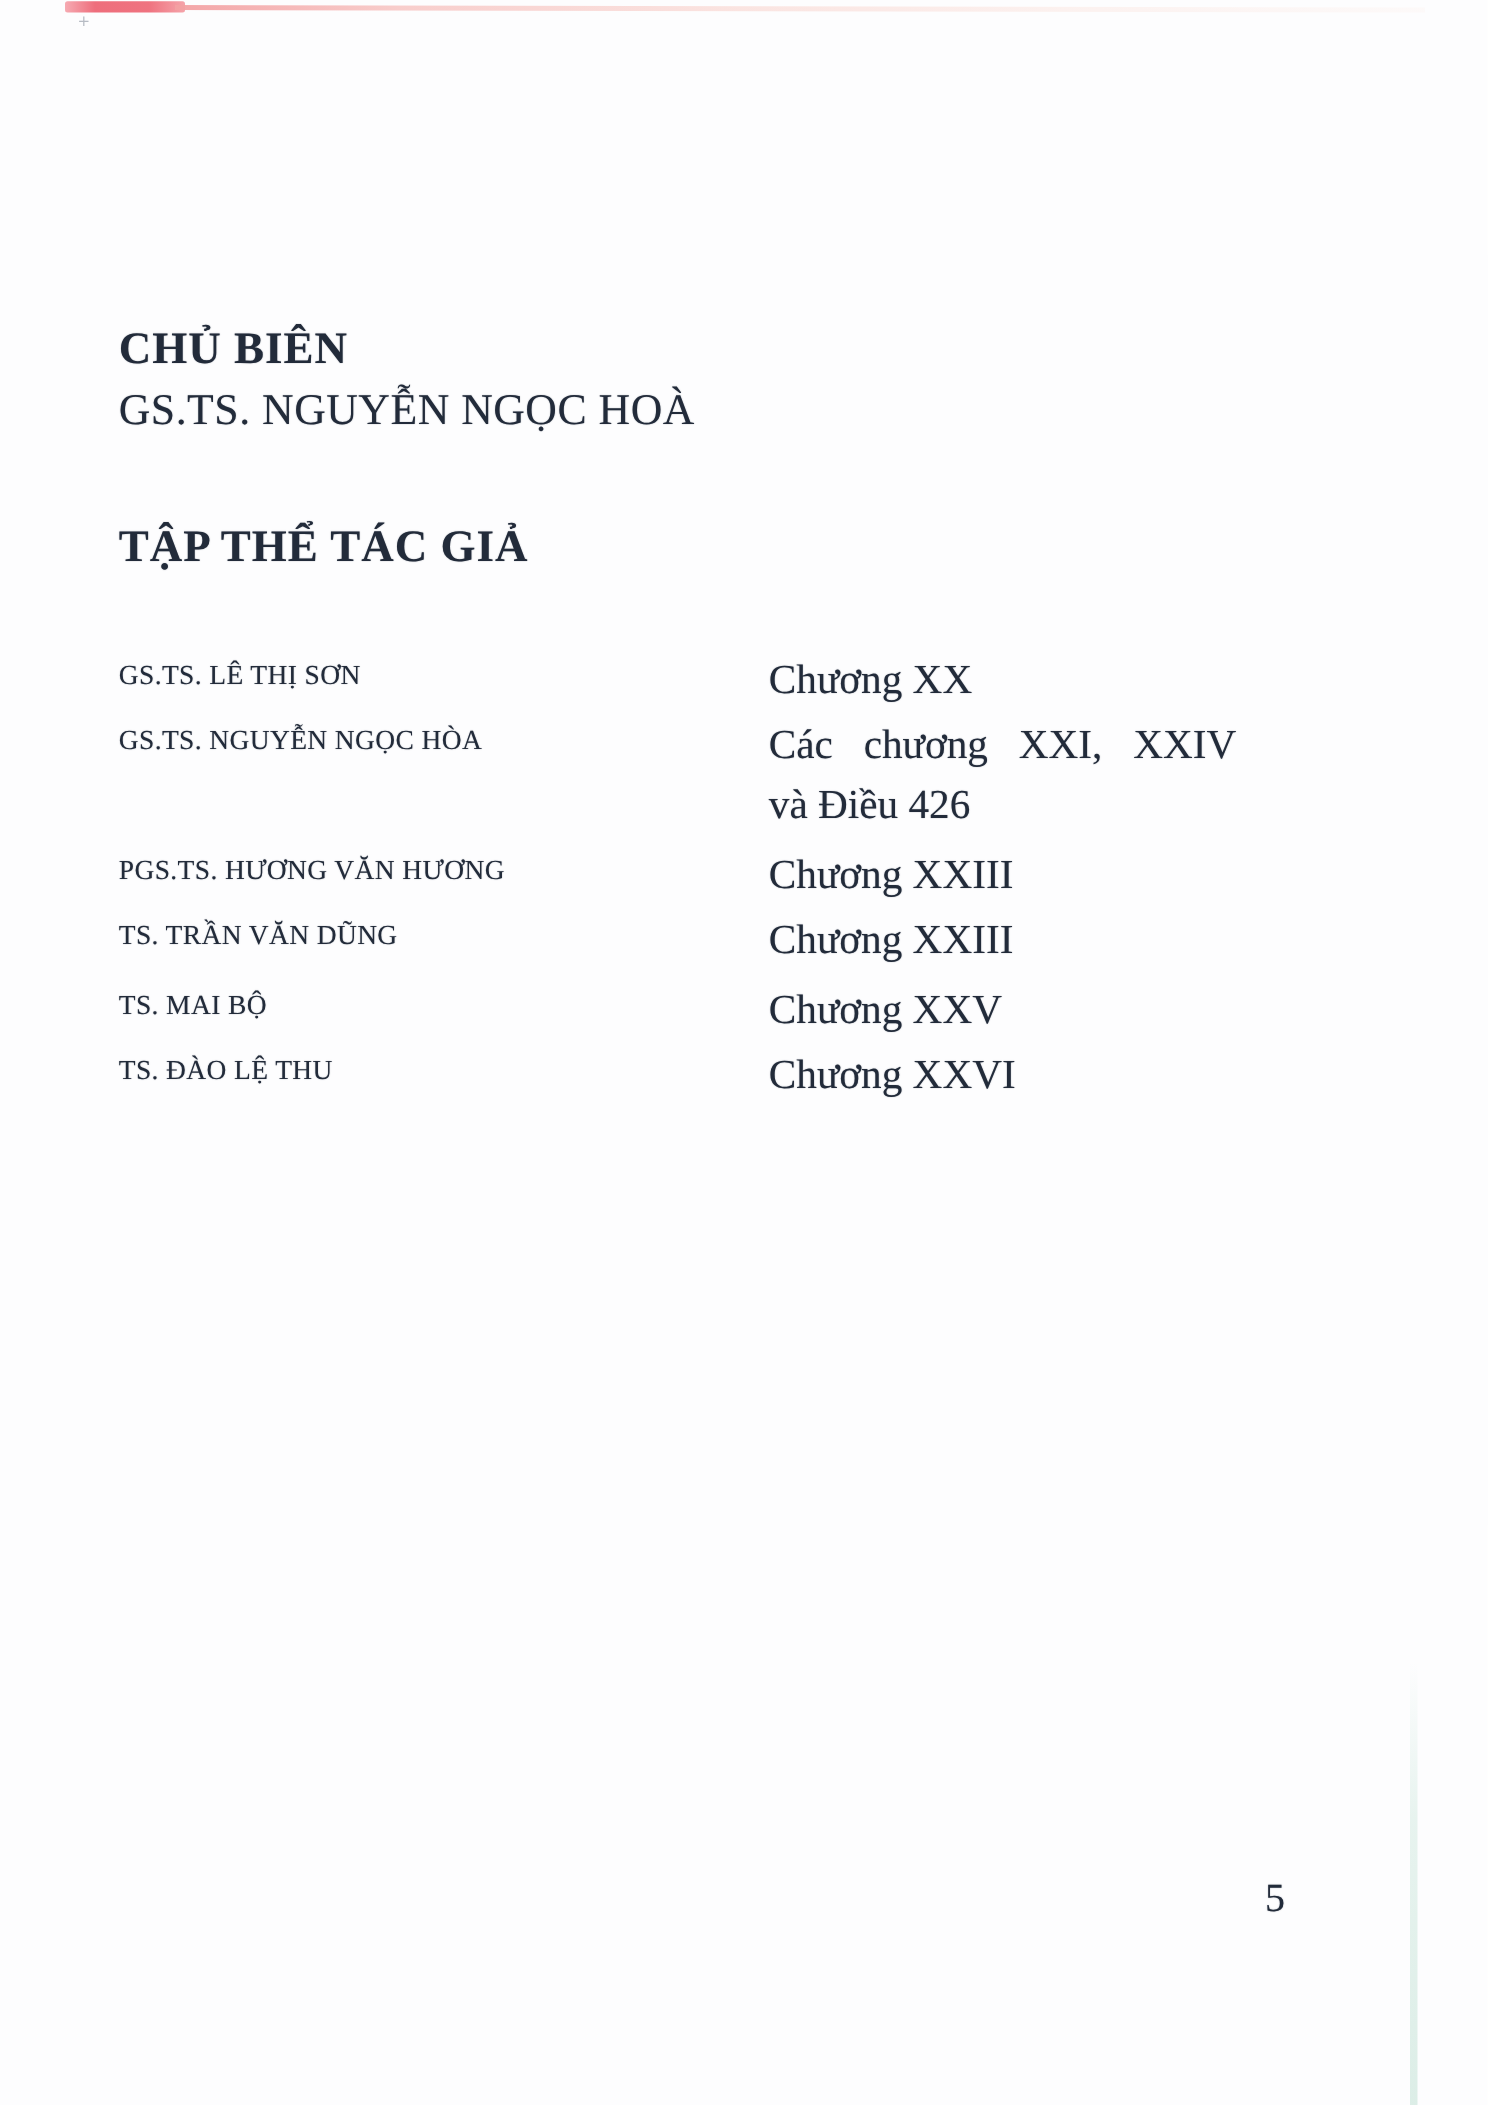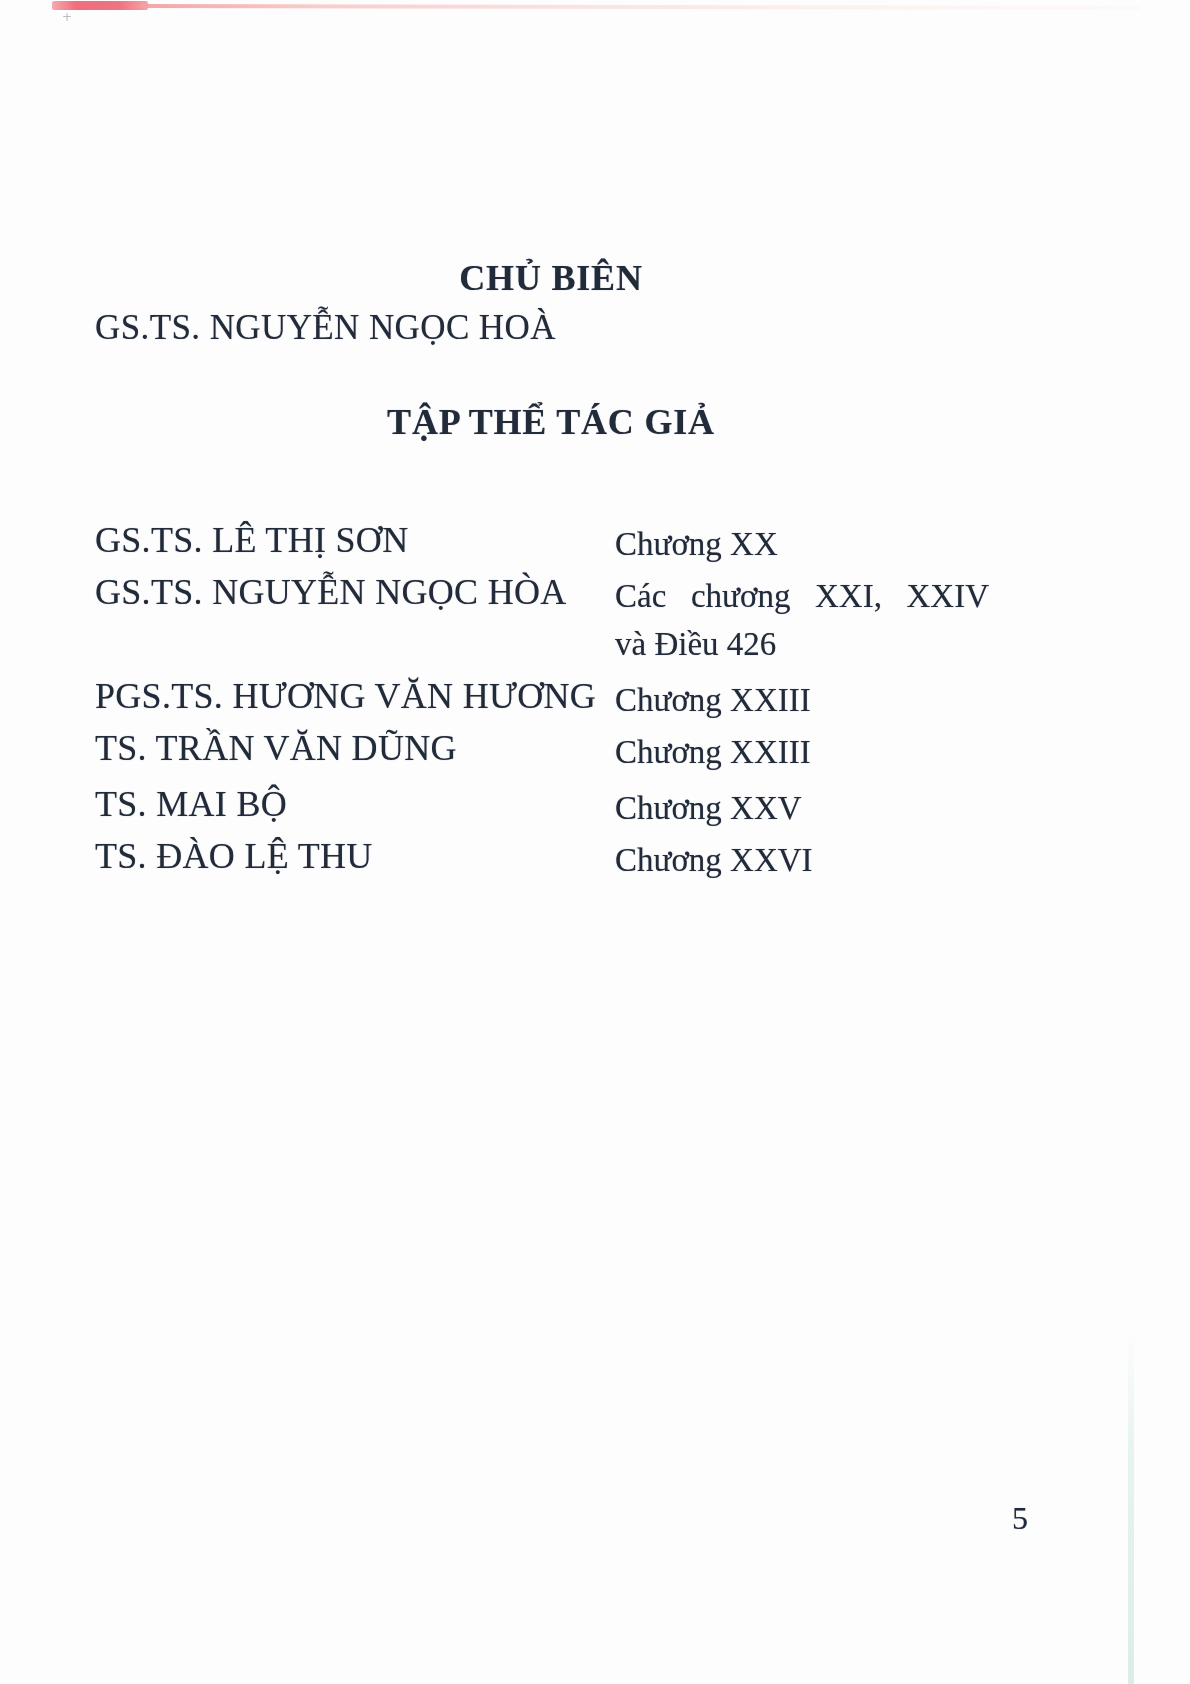--- a/index.html
+++ b/index.html
@@ -77,49 +77,49 @@
     position: absolute;
     left: 95px;
     top: 0;
     width: 912px;
     height: 100%;
   }
   .heading {
     position: absolute;
     left: 0;
     width: 100%;
-    text-align: center;
+    text-align: left;
     font-weight: bold;
     font-size: 36px;
     line-height: 40px;
     letter-spacing: 0.8px;
   }
   .heading-editor { top: 258px; }
   .editor-name {
     position: absolute;
     left: 0;
     top: 308px;
     width: 100%;
     text-align: left;
     font-size: 35px;
     line-height: 40px;
     letter-spacing: 0.4px;
   }
-  .heading-authors { top: 402px; }
+  .heading-authors { top: 417px; }
 
   .author-row {
     position: absolute;
     left: 0;
     width: 100%;
   }
   .author-name {
     position: absolute;
     left: 0;
     top: 0;
-    font-size: 36px;
+    font-size: 22px;
     line-height: 40px;
     white-space: nowrap;
     letter-spacing: 0.3px;
   }
   .author-chapters {
     position: absolute;
     left: 520px;
     top: 0;
     width: 374px;
     font-size: 33px;

